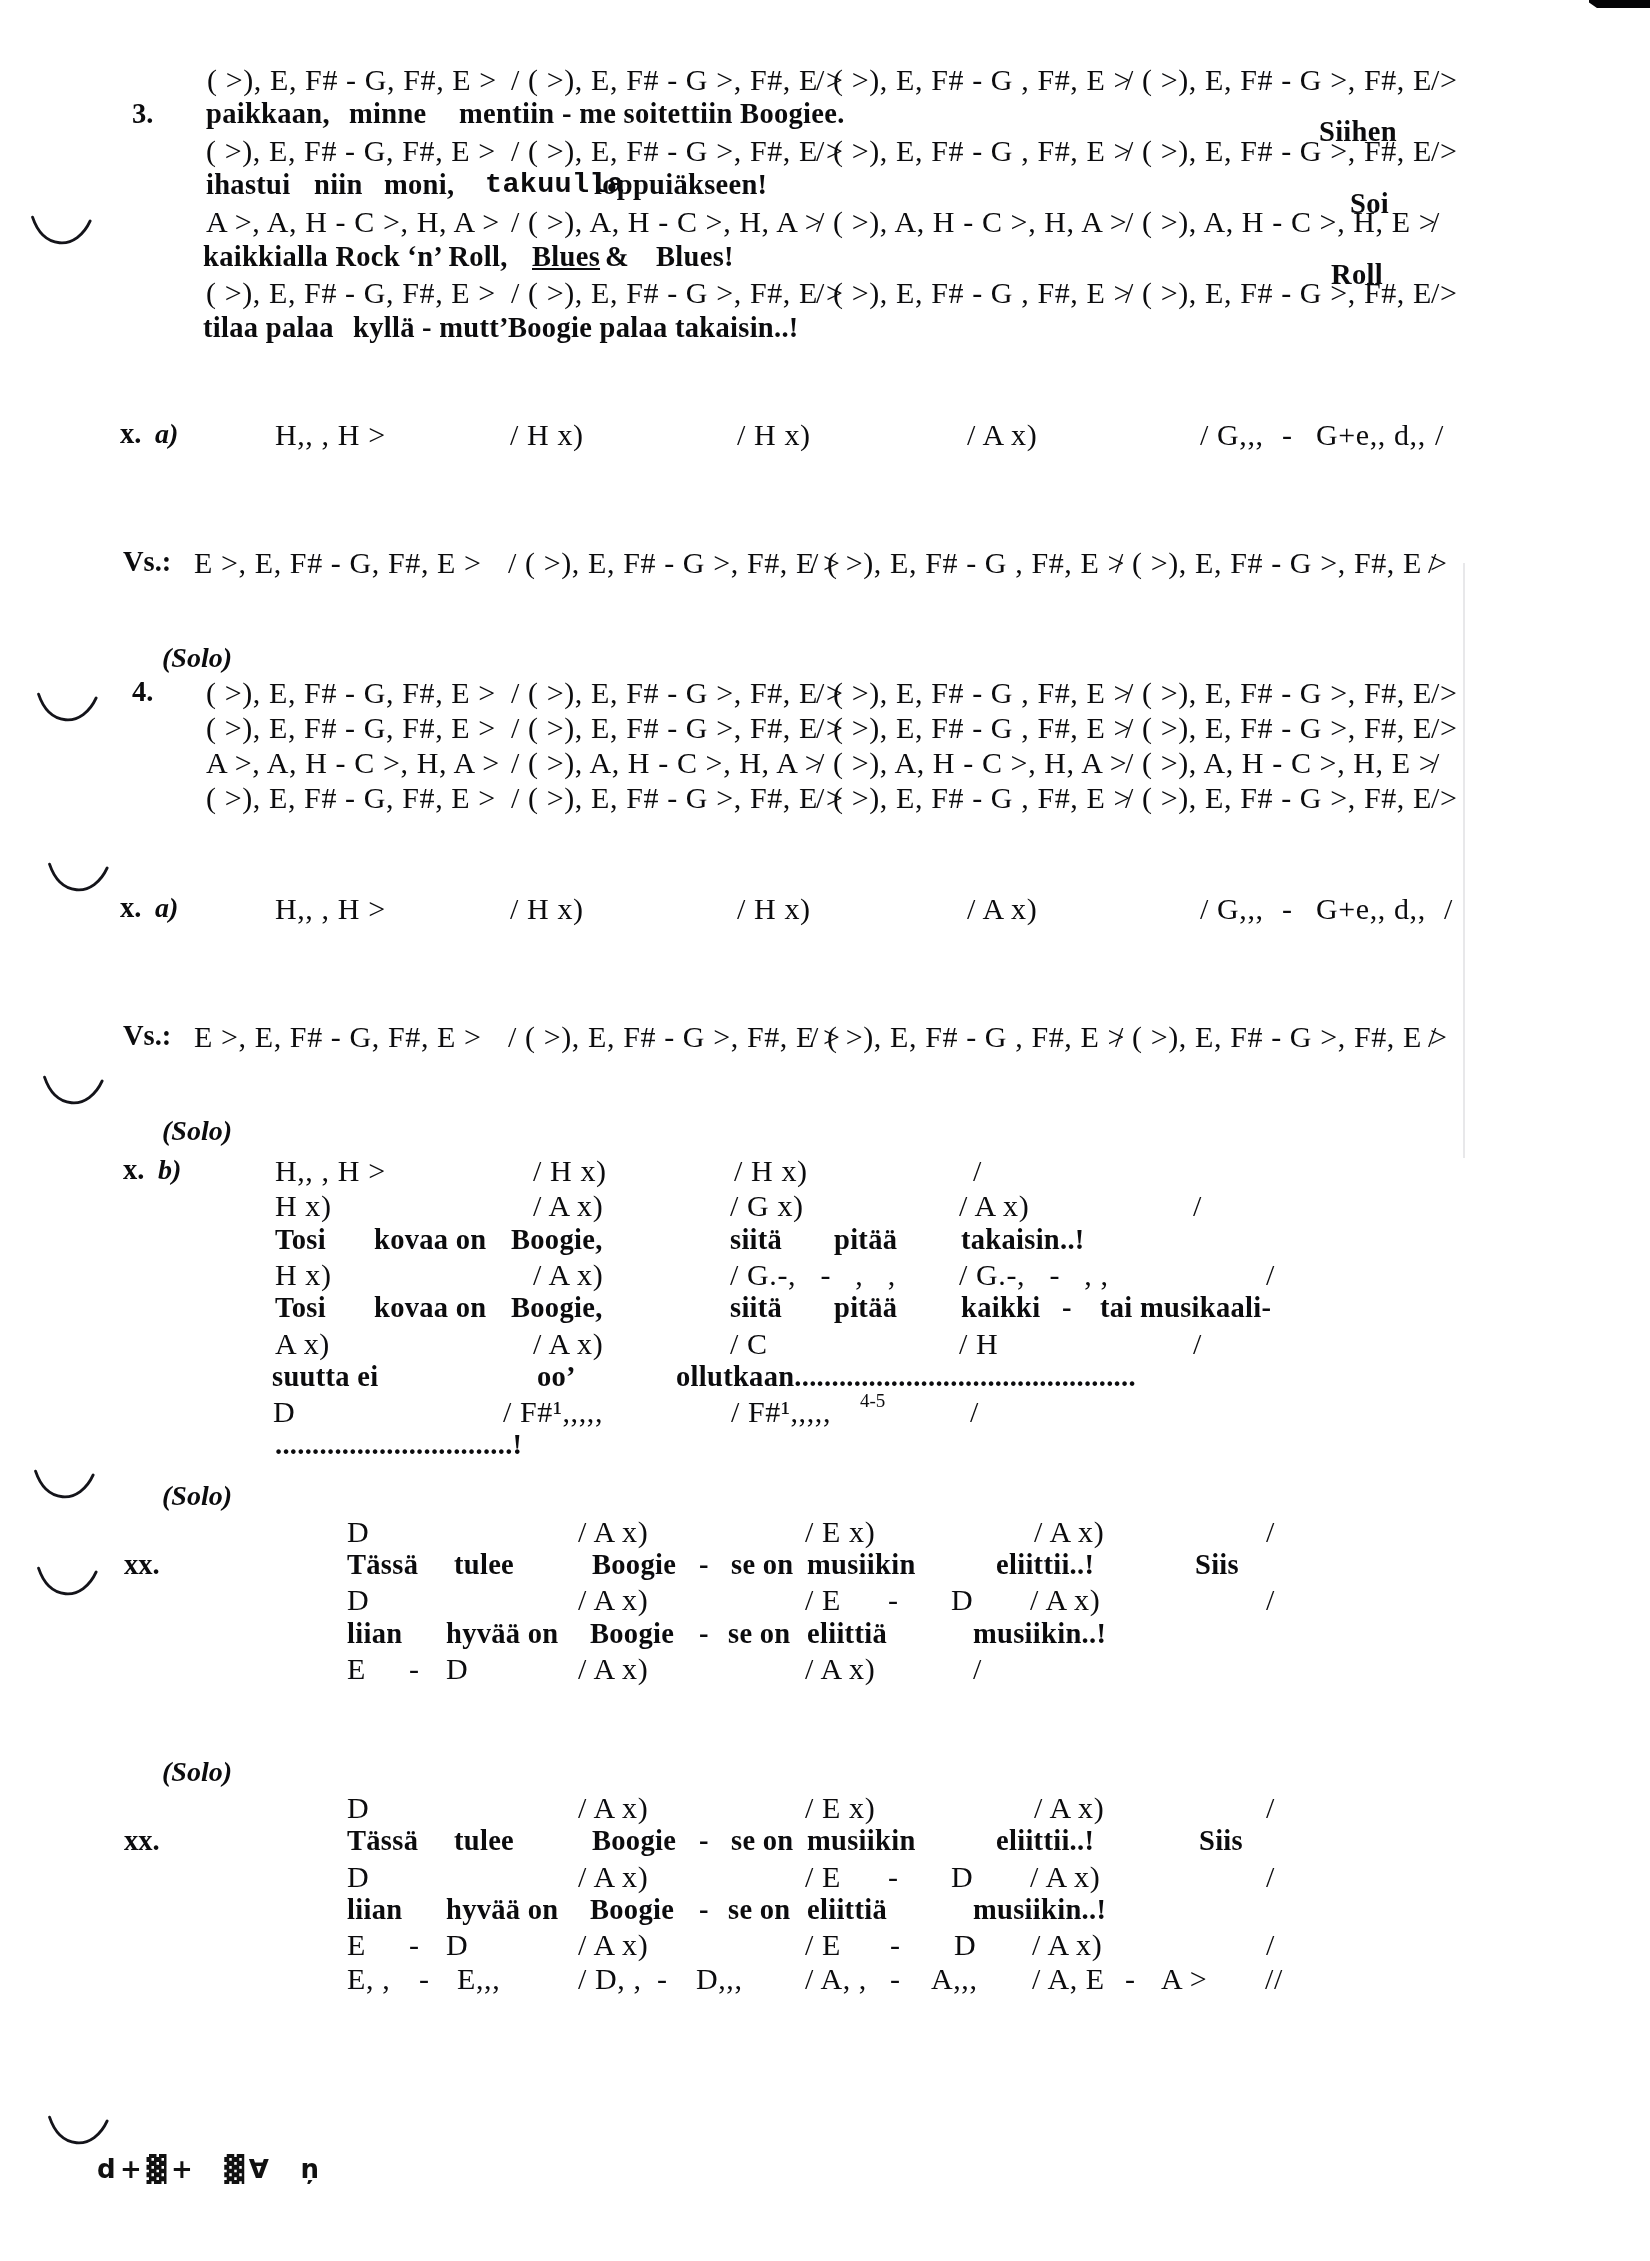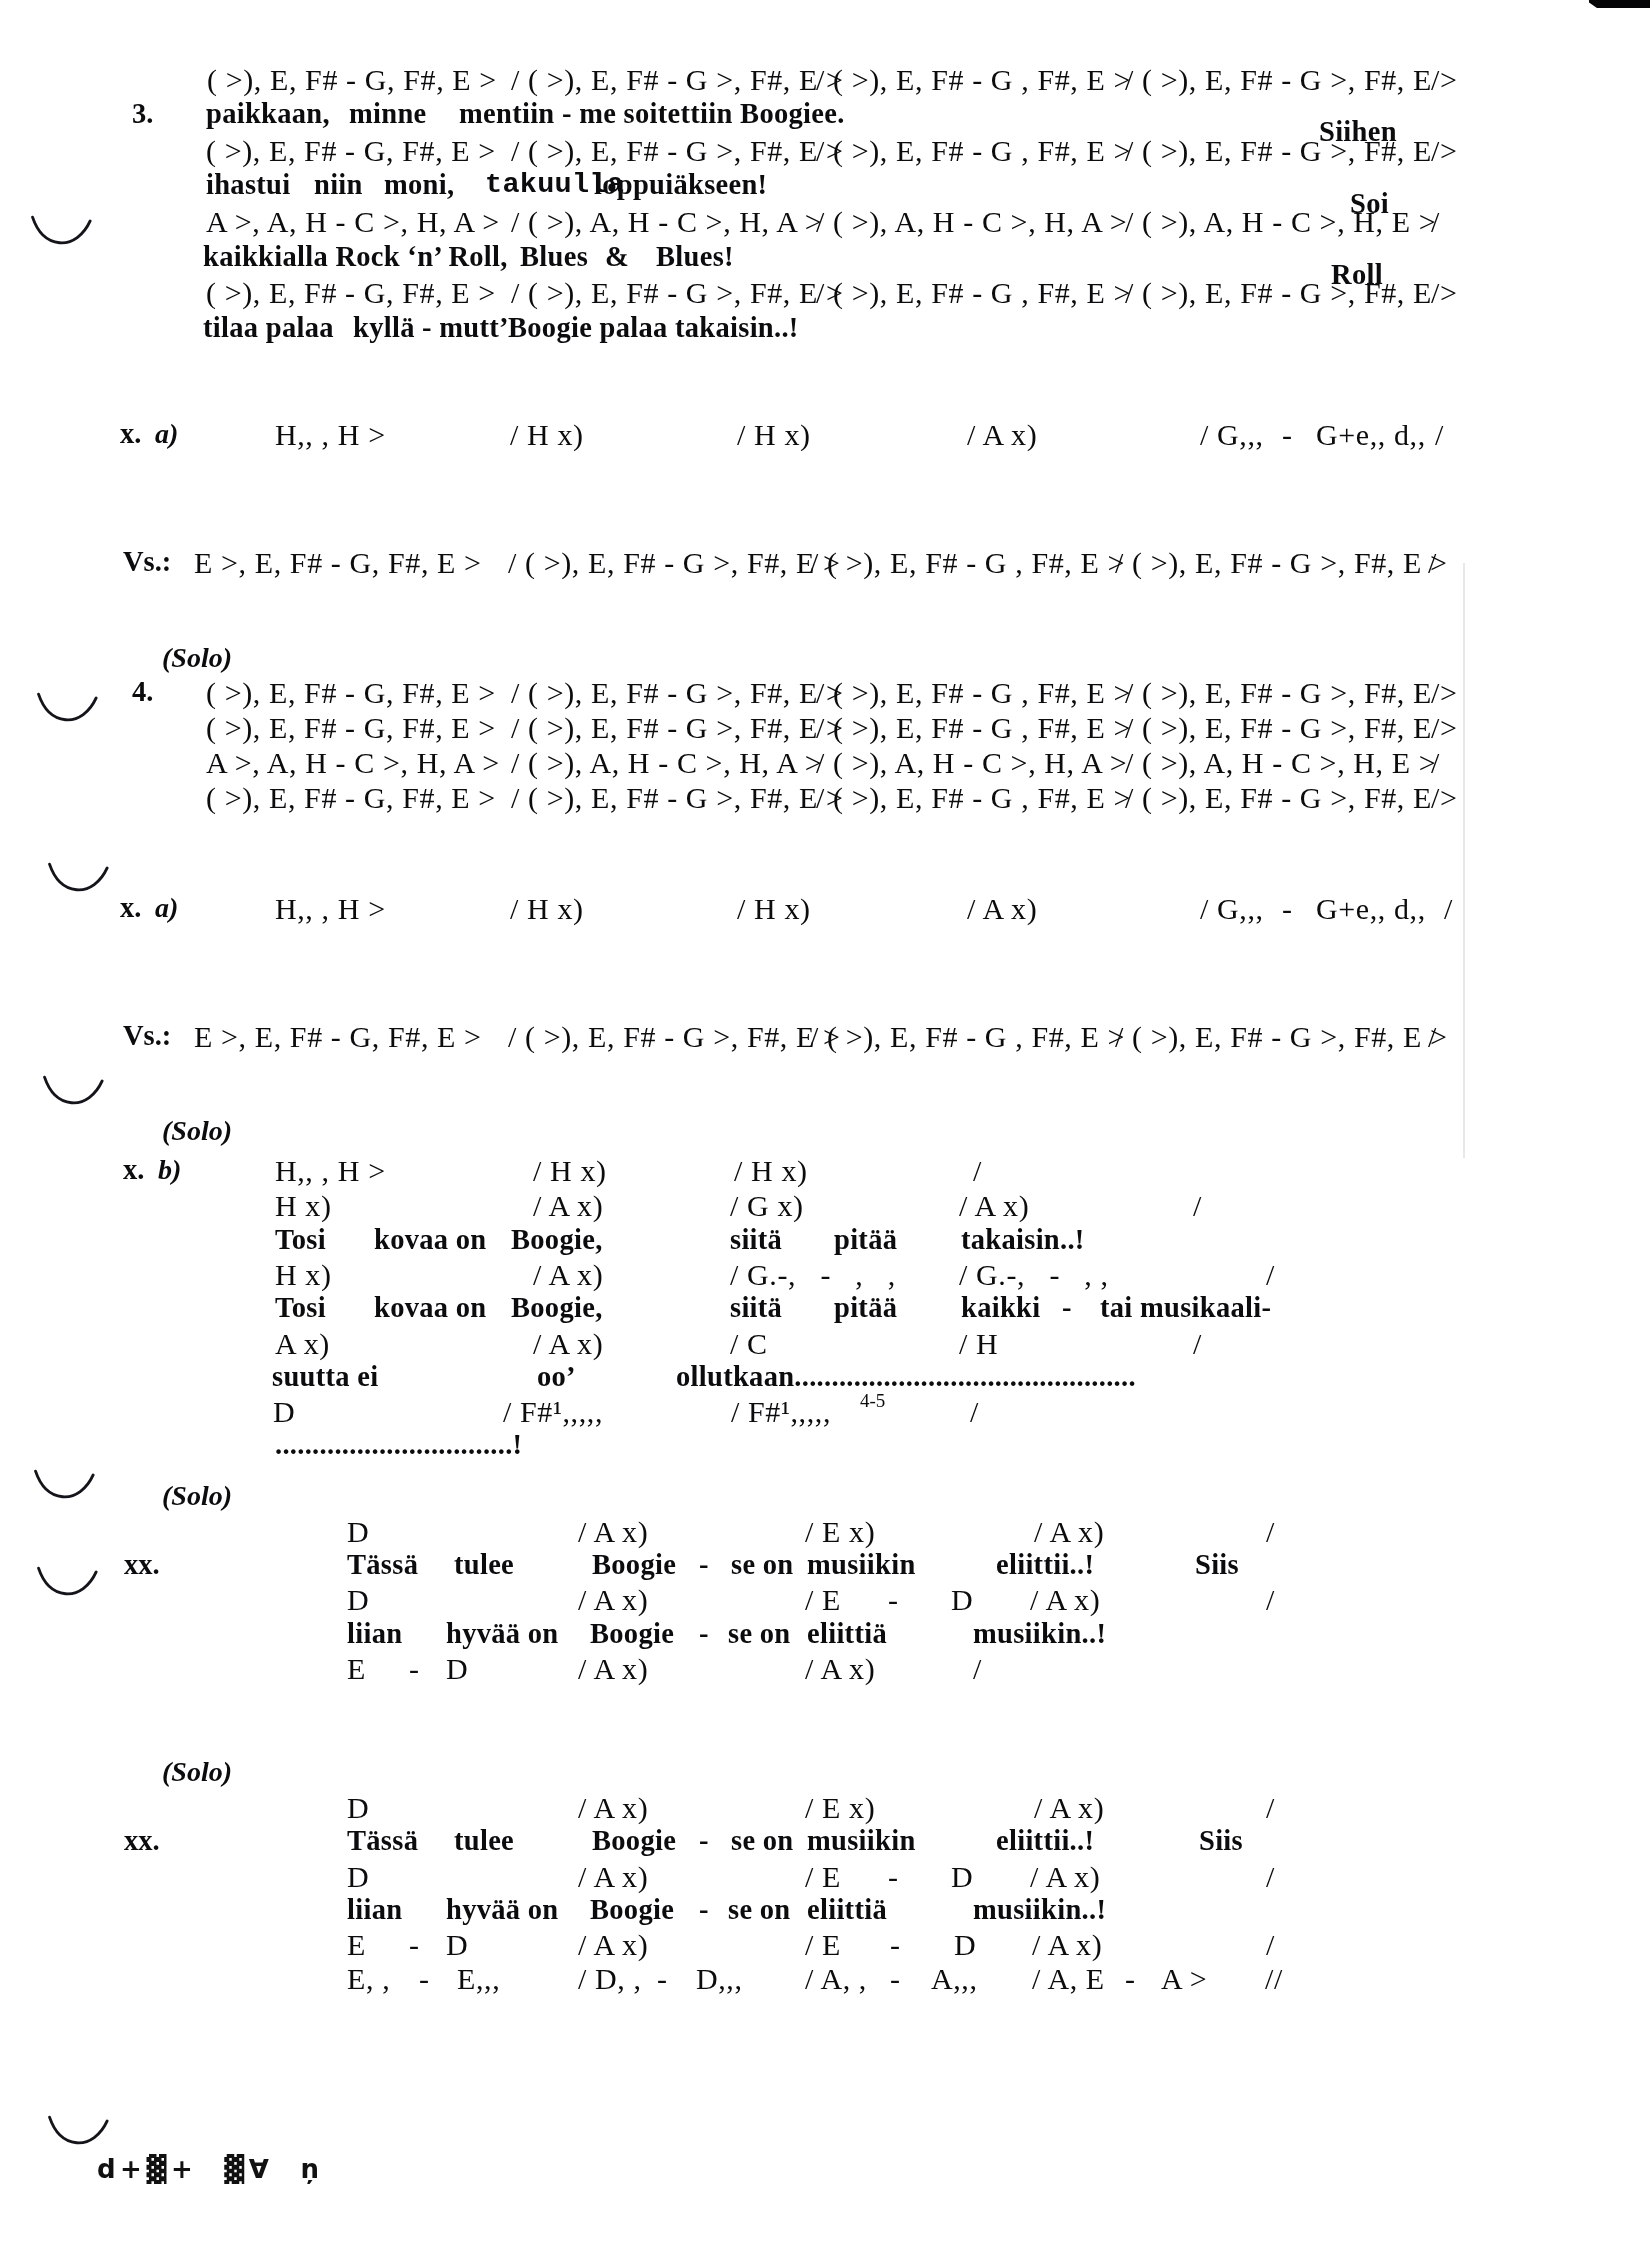--- a/index.html
+++ b/index.html
@@ -60,21 +60,21 @@
       <span class="seg l" style="left: 384px; top: 171px;">moni,</span>
       <span class="seg l" style="left: 485px; top: 171px; font-family: Liberation Mono, monospace;">takuulla</span>
       <span class="seg l" style="left: 594px; top: 171px;">loppuiäkseen!</span>
       <span class="seg l" style="left: 1350px; top: 190px;">Soi</span>
       <span class="seg chord" style="left: 206px; top: 207px;">A &gt;, A, H - C &gt;, H, A &gt;</span>
       <span class="seg chord" style="left: 511px; top: 207px;">/ ( &gt;), A, H - C &gt;, H, A &gt;</span>
       <span class="seg chord" style="left: 816px; top: 207px;">/ ( &gt;), A, H - C &gt;, H, A &gt;</span>
       <span class="seg chord" style="left: 1125px; top: 207px;">/ ( &gt;), A, H - C &gt;, H, E &gt;</span>
       <span class="seg chord" style="left: 1431px; top: 207px;">/</span>
       <span class="seg l" style="left: 203px; top: 243px;">kaikkialla Rock ‘n’ Roll,</span>
-      <span class="seg l" style="left: 520px; top: 243px;">Blues</span>
+      <span class="seg l" style="left: 532px; top: 243px; text-decoration: underline;">Blues</span>
       <span class="seg l" style="left: 605px; top: 243px;">&amp;</span>
       <span class="seg l" style="left: 656px; top: 243px;">Blues!</span>
       <span class="seg l" style="left: 1331px; top: 261px;">Roll</span>
       <span class="seg chord" style="left: 206px; top: 278px;">( &gt;), E, F# - G, F#, E &gt;</span>
       <span class="seg chord" style="left: 511px; top: 278px;">/ ( &gt;), E, F# - G &gt;, F#, E &gt;</span>
       <span class="seg chord" style="left: 816px; top: 278px;">/ ( &gt;), E, F# - G , F#, E &gt;</span>
       <span class="seg chord" style="left: 1125px; top: 278px;">/ ( &gt;), E, F# - G &gt;, F#, E &gt;</span>
       <span class="seg chord" style="left: 1431px; top: 278px;">/</span>
       <span class="seg l" style="left: 203px; top: 314px;">tilaa palaa</span>
       <span class="seg l" style="left: 353px; top: 314px;">kyllä - mutt’</span>

